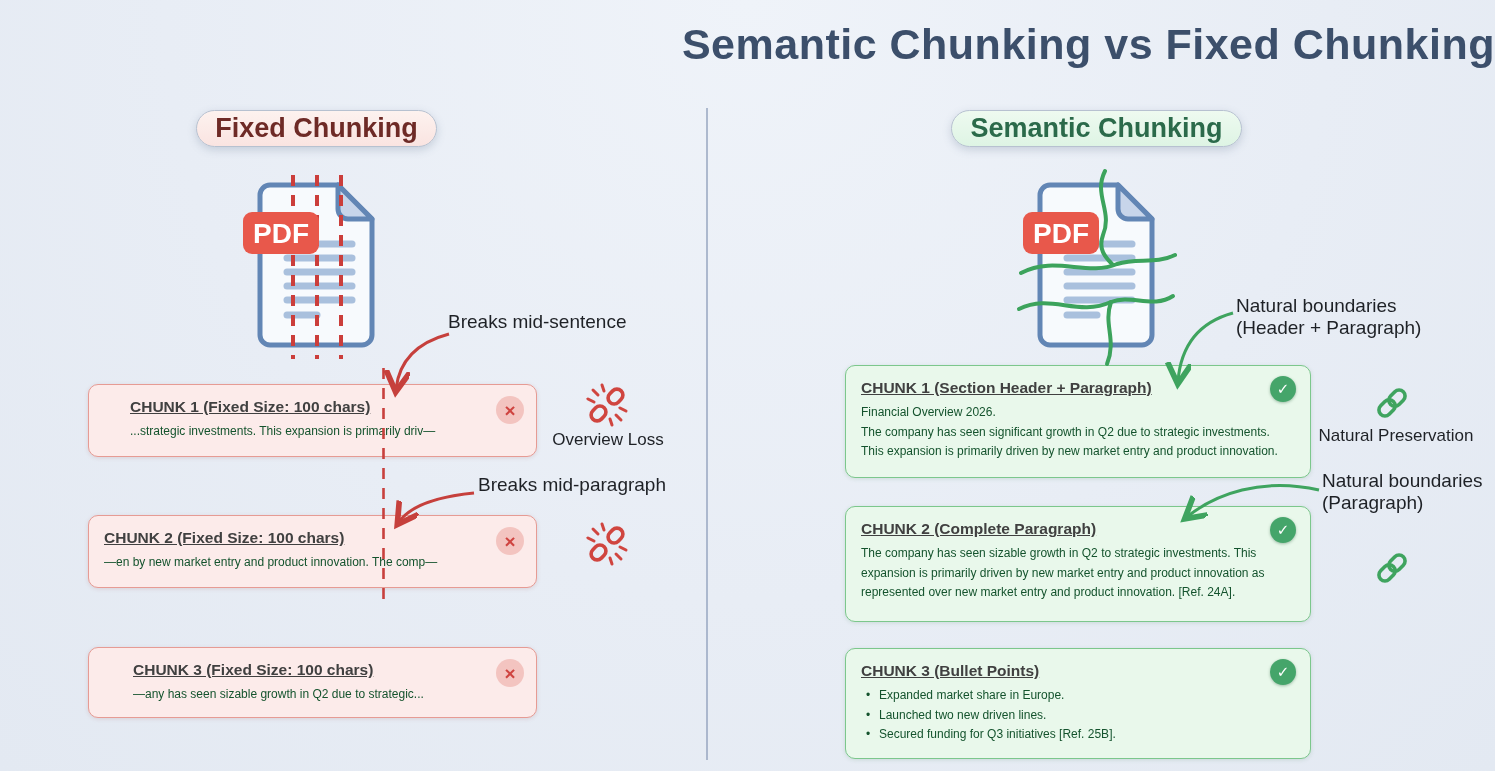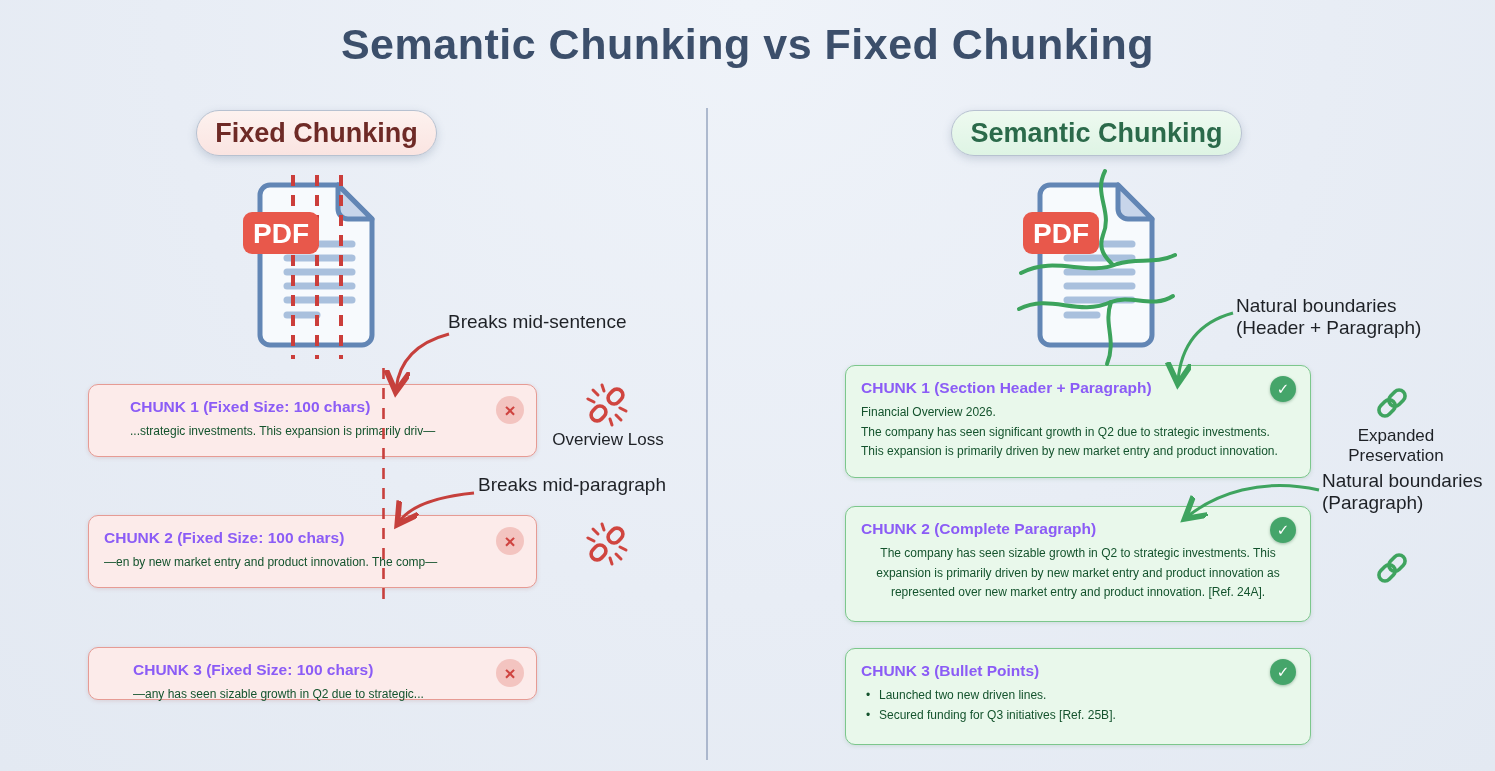--- a/index.html
+++ b/index.html
@@ -9,27 +9,27 @@
     overflow:hidden;
   }
   #canvas {
     position:relative; width:1495px; height:771px;
     background: radial-gradient(ellipse at 50% 0%, #eff3f9 0%, #e8edf5 55%, #e3e9f2 100%);
   }
   .abs { position:absolute; }
 
   
   .main-title {
-    left:0; right:0; top:20px; text-align:center;
+    left:0; right:0; top:20px; text-align:right;
     font-size:43px; font-weight:bold; color:#3c4f6b; letter-spacing:.5px;
   }
 
   
   .pill {
-    height:46px; border-radius:28px; display:flex; align-items:center; justify-content:center;
+    height:37px; border-radius:28px; display:flex; align-items:center; justify-content:center;
     font-size:27px; font-weight:bold; border:1px solid #b7c1d0;
     box-shadow:0 3px 8px rgba(90,110,140,.25);
   }
   .pill.red  { left:196px; top:110px; width:241px;
     background:linear-gradient(180deg,#fdf2ef,#fae4e1); color:#6e2a26; }
   .pill.green{ left:951px; top:110px; width:291px;
     background:linear-gradient(180deg,#eefaf0,#def4e4); color:#2b6a4a; }
 
   
   .divider { left:706px; top:108px; width:2px; height:652px; background:#97a6c0; opacity:.75; }
@@ -39,21 +39,21 @@
   .chunk.red {
     left:88px; width:449px;
     background:#fcebea; border:1.5px solid #e69b94;
     box-shadow:0 1px 4px rgba(160,90,90,.18);
   }
   .chunk.green {
     left:845px; width:466px;
     background:#e9f8eb; border:1.5px solid #7cc78c;
     box-shadow:0 1px 4px rgba(80,140,95,.18);
   }
-  .chunk-title { font-weight:bold; font-size:15.5px; color:#8b5cf6; margin-bottom:6px; }
+  .chunk-title { font-weight:bold; font-size:15.5px; color:#404040; margin-bottom:6px;text-decoration:underline; }
   .chunk-body  { font-size:12px; color:#14532d; line-height:19.5px; }
   .chunk.red .chunk-body { white-space:nowrap; }
 
   .close-badge {
     position:absolute; top:11px; right:12px; width:28px; height:28px; border-radius:50%;
     background:#f3c4c0; color:#cf4440; display:flex; align-items:center; justify-content:center;
     font-size:19px; font-weight:bold; line-height:1;
   }
   .check-badge {
     position:absolute; top:10px; right:14px; width:26px; height:26px; border-radius:50%;
@@ -134,59 +134,60 @@
     <div class="chunk-body">...strategic investments. This expansion is primarily driv—</div>
     <div class="close-badge">×</div>
   </div>
 
   <div class="abs chunk red" style="top:515px; height:73px;">
     <div class="chunk-title">CHUNK 2 (Fixed Size: 100 chars)</div>
     <div class="chunk-body">—en by new market entry and product innovation. The comp—</div>
     <div class="close-badge">×</div>
   </div>
 
-  <div class="abs chunk red" style="top:647px; height:53px;padding-left:44px;">
+  <div class="abs chunk red" style="top:647px; height:71px;padding-left:44px;">
     <div class="chunk-title">CHUNK 3 (Fixed Size: 100 chars)</div>
     <div class="chunk-body">—any has seen sizable growth in Q2 due to strategic...</div>
     <div class="close-badge">×</div>
   </div>
 
   <div class="abs chunk green" style="top:365px; min-height:113px;">
     <div class="chunk-title">CHUNK 1 (Section Header + Paragraph)</div>
     <div class="chunk-body">Financial Overview 2026.</div>
     <div class="chunk-body" style="width:430px;">The company has seen significant growth in Q2 due to strategic investments. This expansion is primarily driven by new market entry and product innovation.</div>
     <div class="check-badge">✓</div>
   </div>
 
   <div class="abs chunk green" style="top:506px; min-height:116px;">
     <div class="chunk-title">CHUNK 2 (Complete Paragraph)</div>
-    <div class="chunk-body" style="width:434px;text-align:center;">The company has seen sizable growth in Q2 to strategic investments. This expansion is primarily driven by new market entry and product innovation as represented over new market entry and product innovation. [Ref. 24A].</div>
+    <div class="chunk-body" style="width:434px;">The company has seen sizable growth in Q2 to strategic investments. This expansion is primarily driven by new market entry and product innovation as represented over new market entry and product innovation. [Ref. 24A].</div>
     <div class="check-badge">✓</div>
   </div>
 
   <div class="abs chunk green" style="top:648px; min-height:97px;">
     <div class="chunk-title">CHUNK 3 (Bullet Points)</div>
+    <div class="chunk-body bullet">Expanded market share in Europe.</div>
     <div class="chunk-body bullet">Launched two new driven lines.</div>
     <div class="chunk-body bullet">Secured funding for Q3 initiatives [Ref. 25B].</div>
     <div class="check-badge">✓</div>
   </div>
 
   <div class="abs note" style="left:448px; top:311px;">Breaks mid-sentence</div>
   <div class="abs note" style="left:478px; top:474px;">Breaks mid-paragraph</div>
   <div class="abs icon-label" style="left:543px; top:430px; width:130px;">Overview Loss</div>
 
   <div class="abs note" style="left:1236px; top:295px;">
     <div>Natural boundaries</div>
     <div>(Header + Paragraph)</div>
   </div>
   <div class="abs note" style="left:1322px; top:470px;">
     <div>Natural boundaries</div>
     <div>(Paragraph)</div>
   </div>
-  <div class="abs icon-label" style="left:1310px; top:426px; width:172px;">Expanded Preservation</div>
+  <div class="abs icon-label" style="left:1310px; top:426px; width:172px;">Natural Preservation</div>
 
   <svg class="abs icon-svg" style="left:584px; top:382px;" width="46" height="46" viewBox="0 0 46 46">
     <g transform="rotate(-45 23 23)" stroke="#d0453f" stroke-width="3.6" fill="none">
       <rect x="3" y="17" width="16" height="12" rx="6"></rect>
       <rect x="27" y="17" width="16" height="12" rx="6"></rect>
     </g>
     <g stroke="#d0453f" stroke-width="3" stroke-linecap="round">
       <line x1="14" y1="13" x2="9" y2="8"></line>
       <line x1="10" y1="20" x2="4" y2="17"></line>
       <line x1="20" y1="9" x2="18" y2="3"></line>

